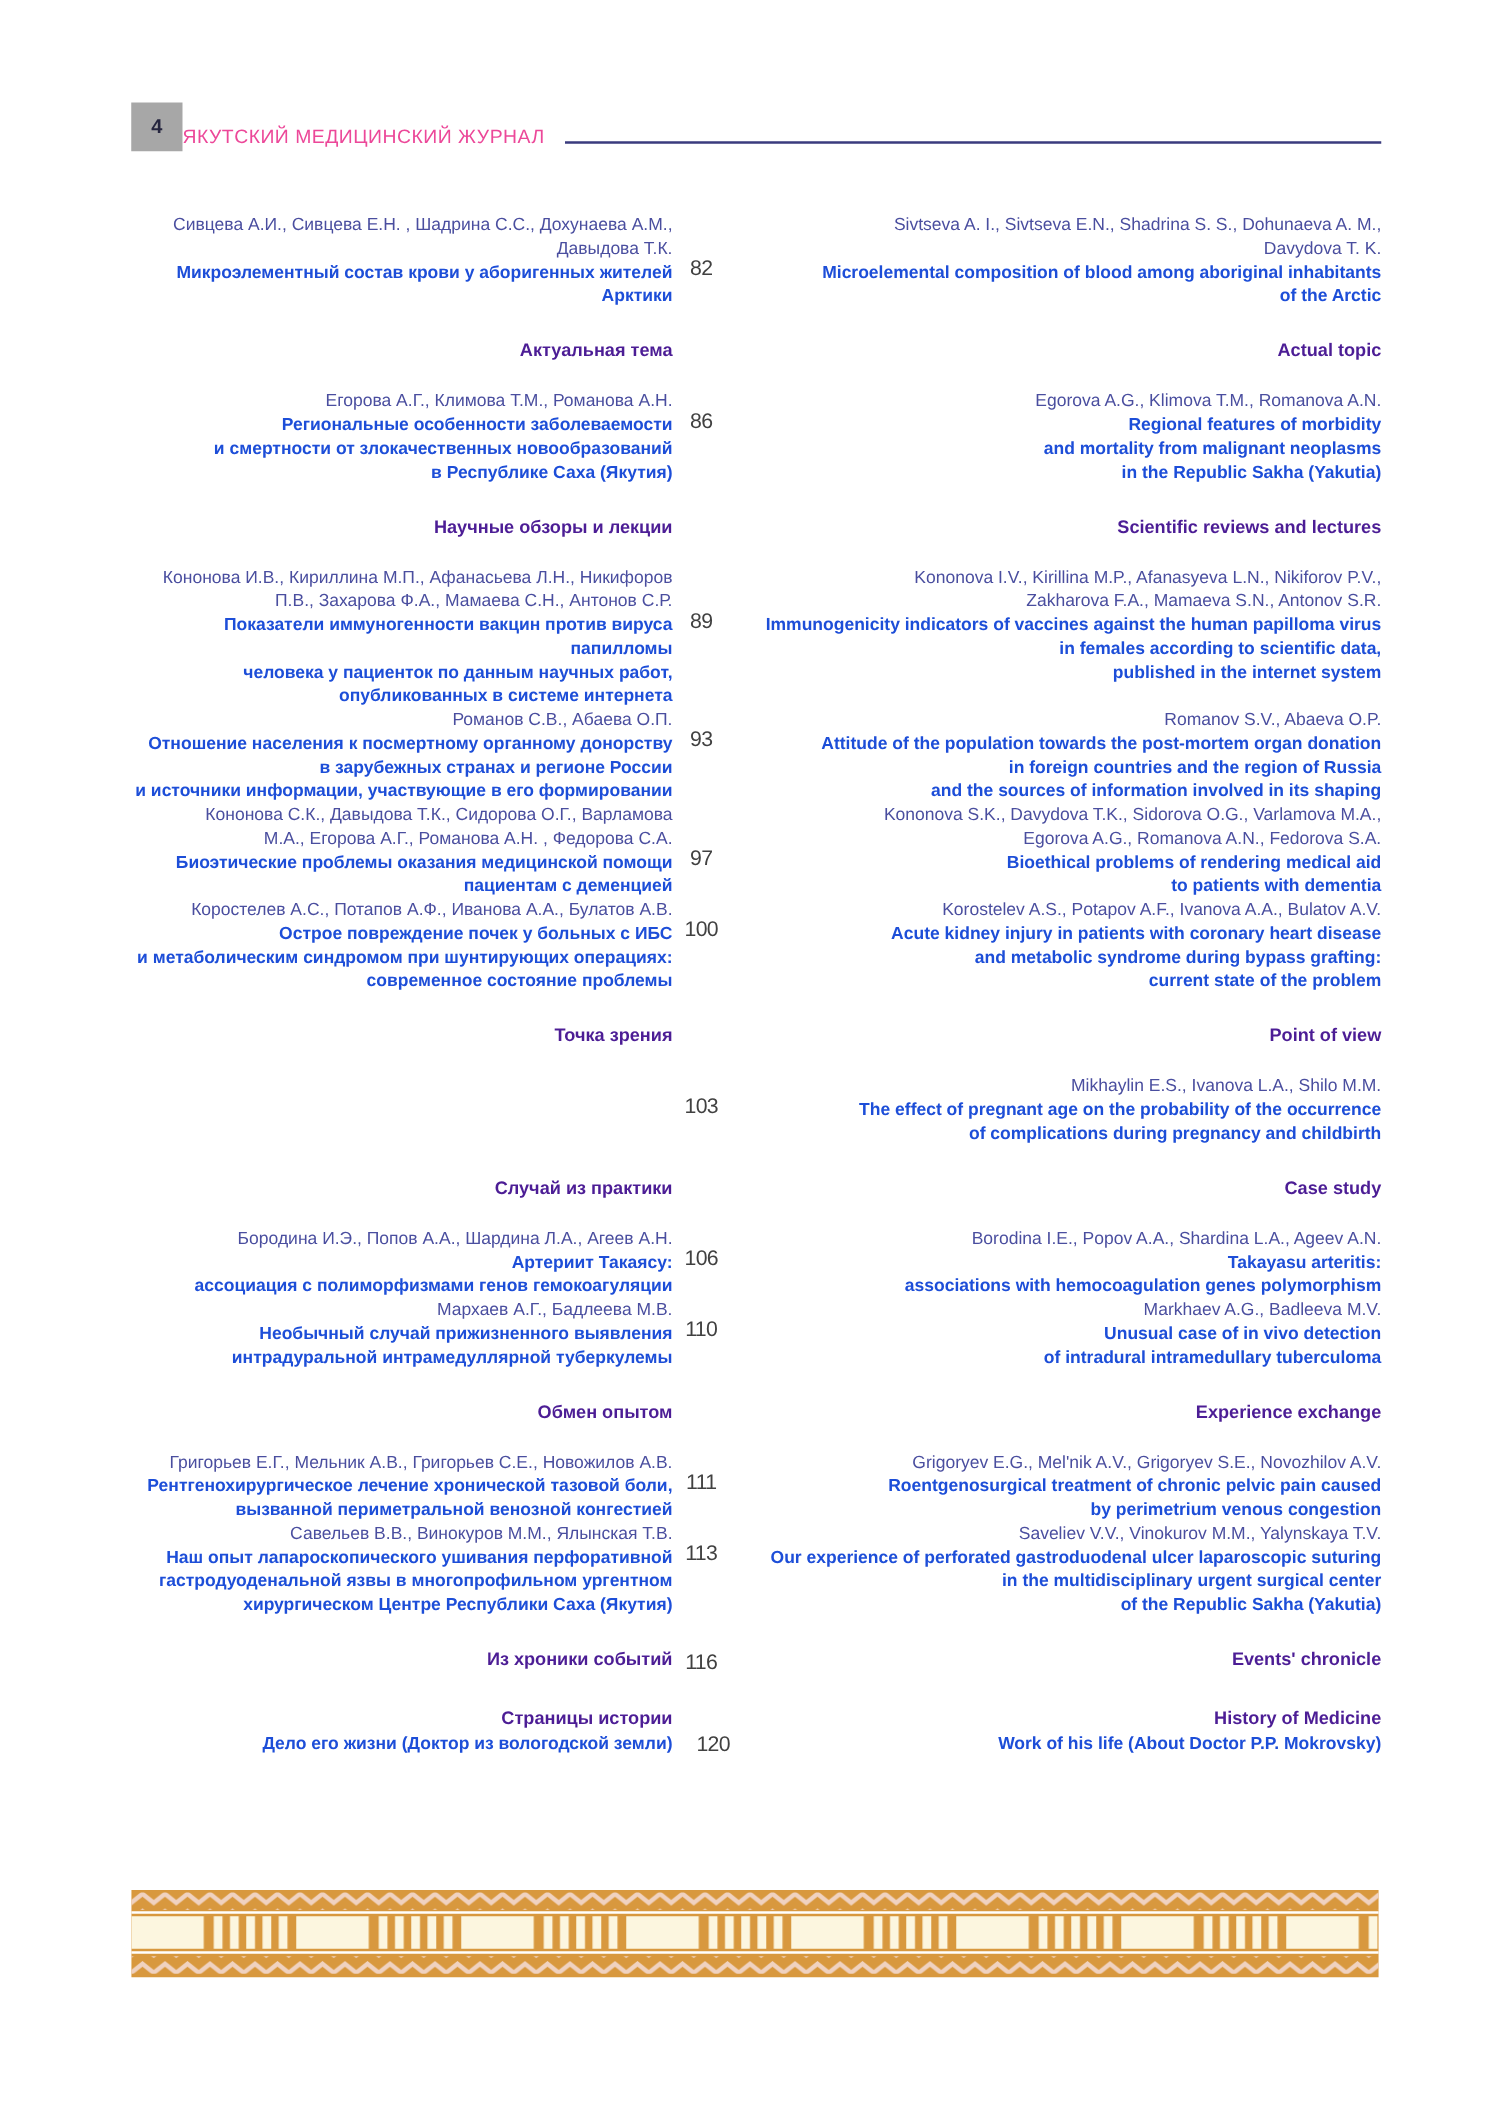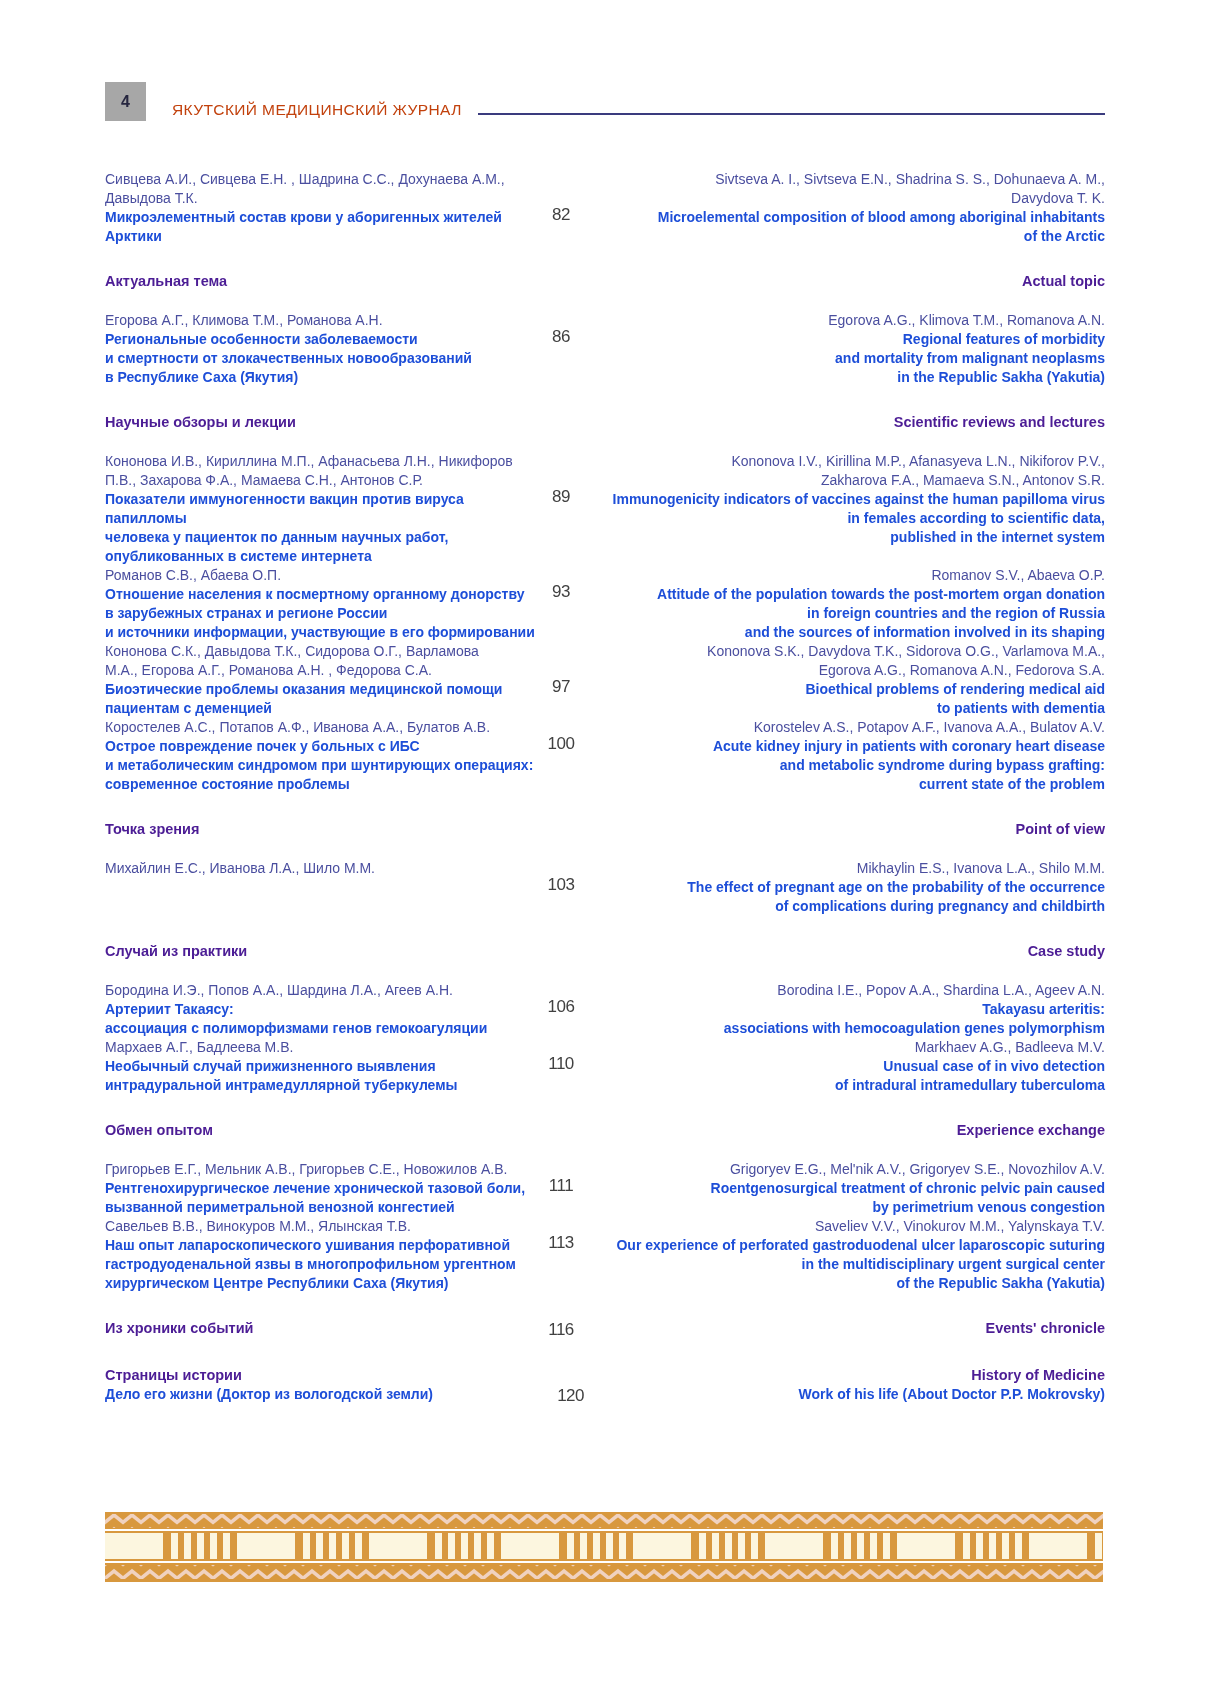--- a/index.html
+++ b/index.html
@@ -16,39 +16,39 @@
     position:absolute;left:105px;top:82px;width:1000px;
     display:flex;align-items:flex-end;
   }
   .pagenum-box{
     width:41px;height:39px;background:#a7a7a7;
     display:flex;align-items:center;justify-content:center;
     font-size:16px;font-weight:bold;color:#26263f;
     flex:0 0 auto;
   }
   .journal-title{
-    margin-left:26px;margin-bottom:2px;
-    font-size:15.5px;color:#c2410c;letter-spacing:0.4px;
+    margin-bottom:2px;
+    font-size:15.5px;color:#ec4899;letter-spacing:0.4px;
     white-space:nowrap;
   }
   .header-rule{
     flex:1;height:2px;background:#3a3b7e;
     margin-left:16px;margin-bottom:6px;
   }
   
   .toc{
     position:absolute;left:105px;top:170px;width:1000px;
     font-size:14px;line-height:19px;
   }
   .row{
     display:grid;
     grid-template-columns:433px 46px 1fr;
     column-gap:0;
   }
-  .ru-col{text-align:left;}
+  .ru-col{text-align:right;}
   .en-col{text-align:right;padding-left:4px;}
   .authors{color:#4a4e9f;white-space:pre-line;}
   .title{color:#1d4ed8;white-space:pre-line;font-weight:bold;}
   .pnum{
     text-align:center;
     font-size:17px;line-height:21px;color:#414141;
     letter-spacing:-0.5px;
   }
   .off-0{padding-top:0;text-align:right;}
   .off-1{padding-top:15px;}
@@ -182,21 +182,20 @@
       </div>
     </div>
 
     <div class="row section-heading">
       <div class="ru-col heading-txt">Точка зрения</div>
       <div class="pnum"></div>
       <div class="en-col heading-txt">Point of view</div>
     </div>
     <div class="row">
       <div class="ru-col">
-        <div class="authors">Михайлин Е.С., Иванова Л.А., Шило М.М.</div>
       </div>
       <div class="pnum off-1">103</div>
       <div class="en-col">
         <div class="authors">Mikhaylin E.S., Ivanova L.A., Shilo M.M.</div>
         <div class="title">The effect of pregnant age on the probability of the occurrence
 of complications during pregnancy and childbirth</div>
       </div>
     </div>
 
     <div class="row section-heading">

